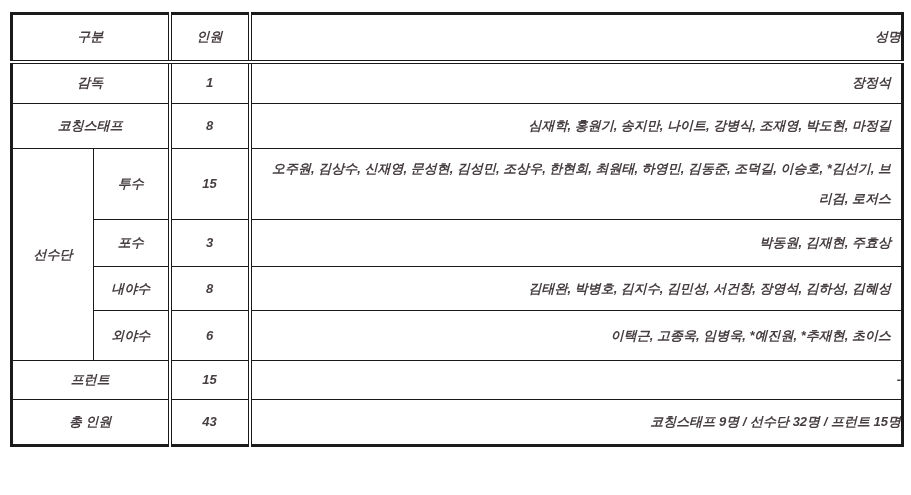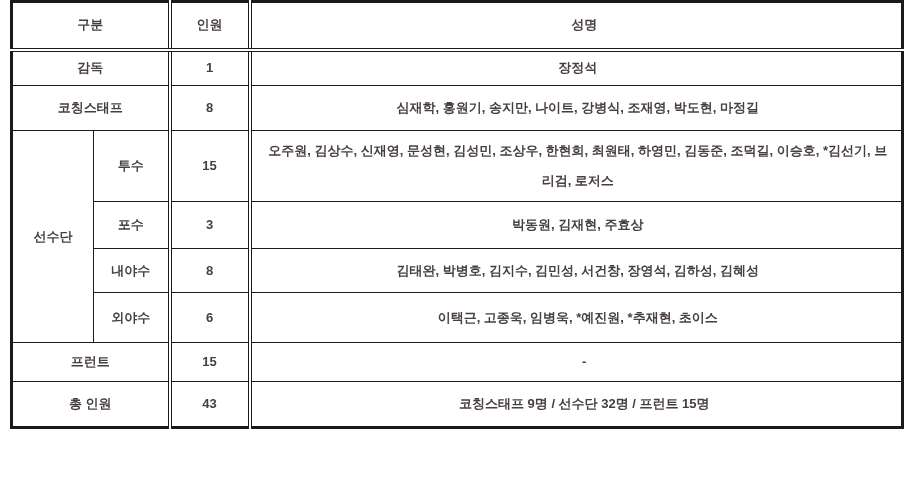--- a/index.html
+++ b/index.html
@@ -6,45 +6,46 @@
     margin: 0;
     padding: 0;
     background: #ffffff;
     width: 911px;
     height: 495px;
     font-family: "Liberation Sans", "DejaVu Sans", sans-serif;
   }
   .roster-table {
     position: absolute;
     left: 10px;
-    top: 0;
+    top: 12px;
     width: 891px;
     border-collapse: collapse;
     table-layout: fixed;
     border: 3px solid #1a1a1a;
+    font-style: italic;
   }
   .roster-table td {
     border: 1px solid #1a1a1a;
     font-size: 13px;
     font-weight: bold;
     color: #463e42;
     text-align: center;
     vertical-align: middle;
     line-height: 30px;
     padding: 0;
     overflow: hidden;
   }
   
   .roster-table td.cnt { border-left: 4px double #1a1a1a; }
   .roster-table td.nm  { border-left: 4px double #1a1a1a; }
   
   .roster-table tr.hdr td { border-bottom: 4px double #1a1a1a; }
   
   .roster-table td.nm {
-    text-align: center;
+    text-align: right;
     padding-left: 13px;
     padding-right: 10px;
     word-break: break-all;
   }
   .roster-table td.nm.centered {
     padding-left: 16px;
     padding-right: 0;
   }
 </style>
 </head>
@@ -57,21 +58,21 @@
     <col style="width:80px">
     <col style="width:653px">
   </colgroup>
   <tbody>
     <tr class="hdr" style="height:48px">
       <td colspan="2">구분</td>
       <td class="cnt">인원</td>
       <td class="nm centered">성명</td>
     </tr>
 
-    <tr style="height:36px">
+    <tr style="height:42px">
       <td colspan="2">감독</td>
       <td class="cnt">1</td>
       <td class="nm">장정석</td>
     </tr>
 
     <tr style="height:45px">
       <td colspan="2">코칭스태프</td>
       <td class="cnt">8</td>
       <td class="nm">심재학, 홍원기, 송지만, 나이트, 강병식, 조재영, 박도현, 마정길</td>
     </tr>

